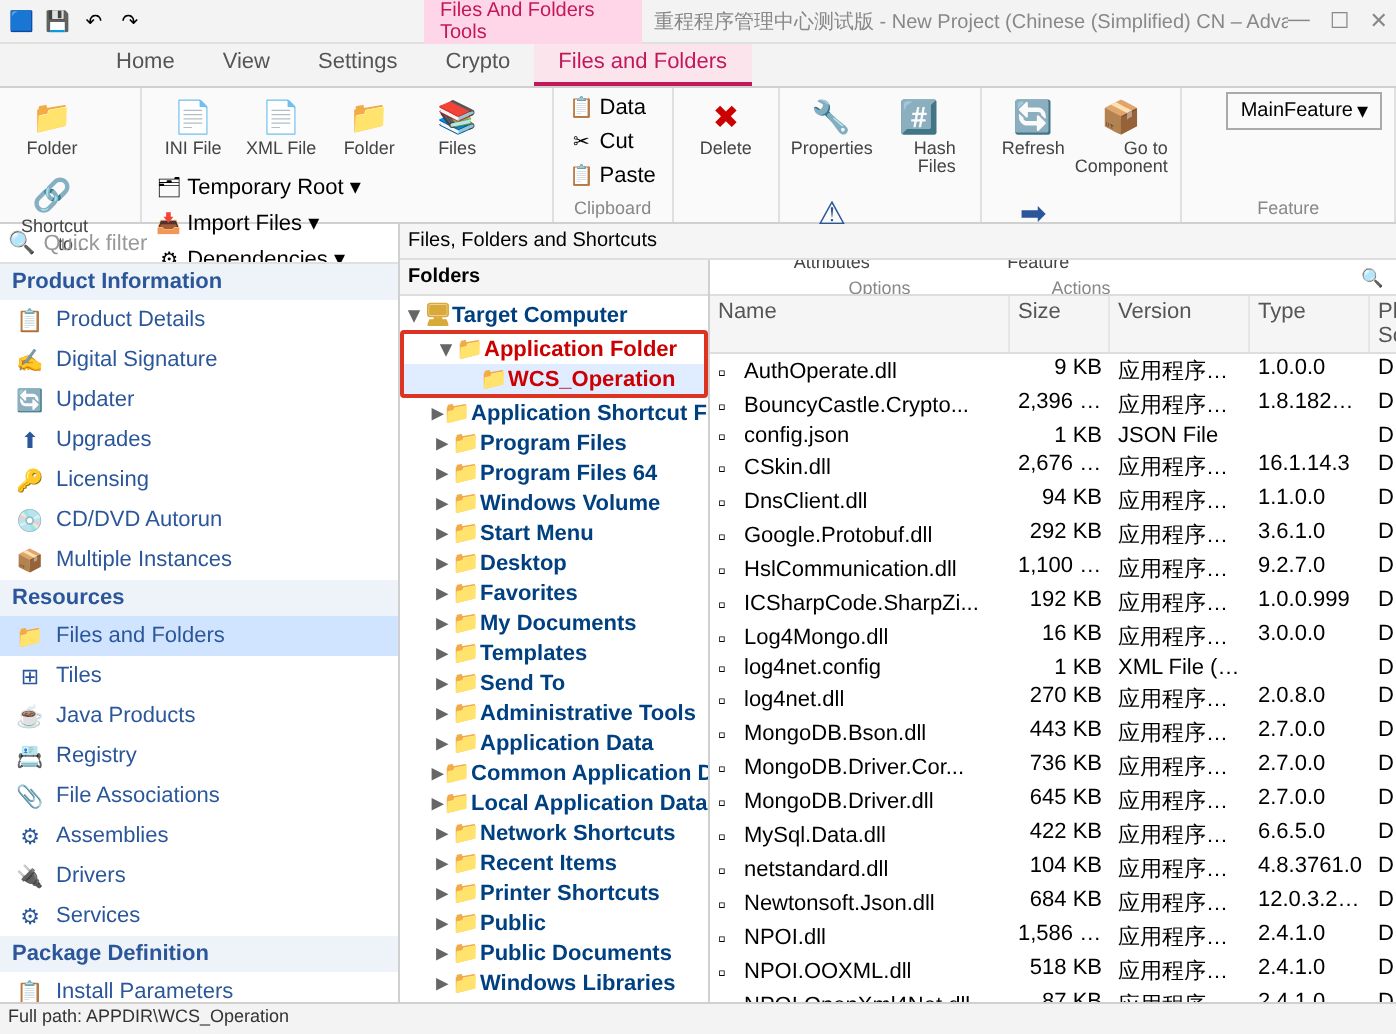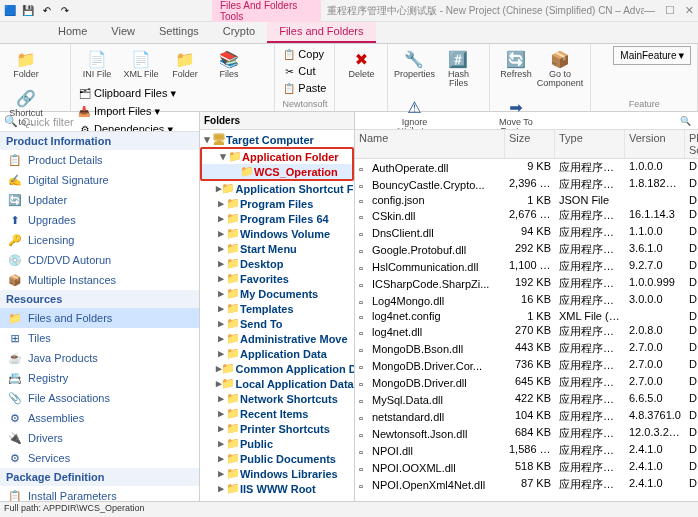--- a/index.html
+++ b/index.html
@@ -18,21 +18,21 @@
 .tabrow .tab { padding: 3px 12px; color: #555; cursor: pointer; }
 .tabrow .tab.first { background: #4d7c0f; color: #fff; margin-top: 44px; }
 .tabrow .tab.active-ctx { background: #fce4ec; color: #c2185b; border-bottom: 2px solid #c2185b; }
 
 
 .ribbon { height: 68px; background: #fafafa; border-bottom: 1px solid #d0d0d0; display: flex; }
 .rgroup { border-right: 1px solid #e0e0e0; padding: 2px 6px; display: flex; flex-direction: column; justify-content: space-between; }
 .rgroup .items { display: flex; gap: 4px; align-items: flex-start; flex-wrap: wrap; }
 .rbtn { display: flex; flex-direction: column; align-items: center; width: 40px; padding: 2px; cursor: pointer; }
 .rbtn .ico { width: 22px; height: 22px; display: flex; align-items: center; justify-content: center; font-size: 16px; }
-.rbtn .lbl { font-size: 9px; text-align: center; line-height: 1; color: #444; }
+.rbtn .lbl { font-size: 9px; text-align: right; line-height: 1; color: #444; }
 .rbtn.sm { width: auto; flex-direction: row; font-size: 9px; gap: 3px; }
 .rbtn.sm .ico { width: 12px; height: 12px; font-size: 10px; }
 .grouplabel { font-size: 9px; text-align: center; color: #888; padding-top: 1px; }
 .mainfeat { border: 1px solid #aaa; padding: 2px 6px; font-size: 10px; display: flex; align-items: center; gap: 2px; margin-left: 16px; }
 
 
 .content { flex: 1; display: flex; min-height: 0; }
 
 
 .leftpanel { width: 200px; border-right: 1px solid #d0d0d0; display: flex; flex-direction: column; overflow: hidden; }
@@ -125,52 +125,52 @@
           <div class="ico" style="color:#2b579a">📁</div>
           <div class="lbl">Folder</div>
         </div>
         <div class="rbtn">
           <div class="ico" style="color:#2b579a">📚</div>
           <div class="lbl">Files</div>
         </div>
         <div style="display: flex; flex-direction: column; gap: 1px;">
           <div class="rbtn sm">
             <span class="ico">🗂</span>
-            <span>Clipboard Files ▾</span>
+            <span>Temporary Root ▾</span>
           </div>
           <div class="rbtn sm">
             <span class="ico">📥</span>
             <span>Import Files ▾</span>
           </div>
           <div class="rbtn sm">
             <span class="ico">⚙</span>
             <span>Dependencies ▾</span>
           </div>
         </div>
       </div>
       <div class="grouplabel">Add</div>
     </div>
     <div class="rgroup">
       <div class="items">
         <div style="display: flex; flex-direction: column; gap: 1px;">
           <div class="rbtn sm">
             <span class="ico">📋</span>
-            <span>Copy</span>
+            <span>Data</span>
           </div>
           <div class="rbtn sm">
             <span class="ico">✂</span>
             <span>Cut</span>
           </div>
           <div class="rbtn sm">
             <span class="ico">📋</span>
             <span>Paste</span>
           </div>
         </div>
       </div>
-      <div class="grouplabel">Newtonsoft</div>
+      <div class="grouplabel">Clipboard</div>
     </div>
     <div class="rgroup">
       <div class="items">
         <div class="rbtn">
           <div class="ico" style="color:#c00">✖</div>
           <div class="lbl">Delete</div>
         </div>
       </div>
       <div class="grouplabel"></div>
     </div>
@@ -199,21 +199,21 @@
         </div>
         <div class="rbtn">
           <div class="ico" style="color:#2b579a">📦</div>
           <div class="lbl">Go to Component</div>
         </div>
         <div class="rbtn">
           <div class="ico" style="color:#2b579a">➡</div>
           <div class="lbl">Move To Feature</div>
         </div>
       </div>
-      <div class="grouplabel">Network</div>
+      <div class="grouplabel">Actions</div>
     </div>
     <div class="rgroup">
       <div class="items">
         <div class="mainfeat">MainFeature <span>▾</span></div>
       </div>
       <div class="grouplabel">Feature</div>
     </div>
   </div>
 
 <div class="content">
@@ -288,20 +288,21 @@
         </div>
         <div class="section-hdr">Package Definition</div>
         <div class="navitem">
           <span class="nico">📋</span>
           <span>Install Parameters</span>
         </div>
       </div>
   </div>
 
   <div style="flex:1;display:flex;flex-direction:column;min-width:0">
+    <div class="panelhdr">Files, Folders and Shortcuts</div>
     <div style="flex:1;display:flex;min-height:0">
 
       <div class="treepanel">
         <div class="panelhdr">Folders</div>
         <div class="tree" id="tree">
             <div class="tnode">
               <span class="tw">▾</span>
               <span class="fico">🖥</span>
               <span>Target Computer</span>
             </div>
@@ -363,21 +364,21 @@
               <span>Templates</span>
             </div>
             <div class="tnode" style="padding-left: 16px;">
               <span class="tw">▸</span>
               <span class="fico">📁</span>
               <span>Send To</span>
             </div>
             <div class="tnode" style="padding-left: 16px;">
               <span class="tw">▸</span>
               <span class="fico">📁</span>
-              <span>Administrative Move</span>
+              <span>Administrative Tools</span>
             </div>
             <div class="tnode" style="padding-left: 16px;">
               <span class="tw">▸</span>
               <span class="fico">📁</span>
               <span>Application Data</span>
             </div>
             <div class="tnode" style="padding-left: 16px;">
               <span class="tw">▸</span>
               <span class="fico">📁</span>
               <span>Common Application Data</span>
@@ -426,22 +427,22 @@
       </div>
 
       <div class="filepanel">
         <div class="searchrow">
           <span style="align-self:center;font-size:9px;color:#999;margin-right:2px">🔍</span>
         </div>
         <div class="filetable" id="filetable">
             <div class="fhdr">
               <div>Name</div>
               <div>Size</div>
+              <div>Version</div>
               <div>Type</div>
-              <div>Version</div>
               <div>Physical Sou</div>
             </div>
             <div class="frow">
               <div class="fname"><span class="fico2">▫</span>AuthOperate.dll</div>
               <div class="sz">9 KB</div>
               <div>应用程序扩展</div>
               <div>1.0.0.0</div>
               <div>D:\XingcOpe</div>
             </div>
             <div class="frow">

